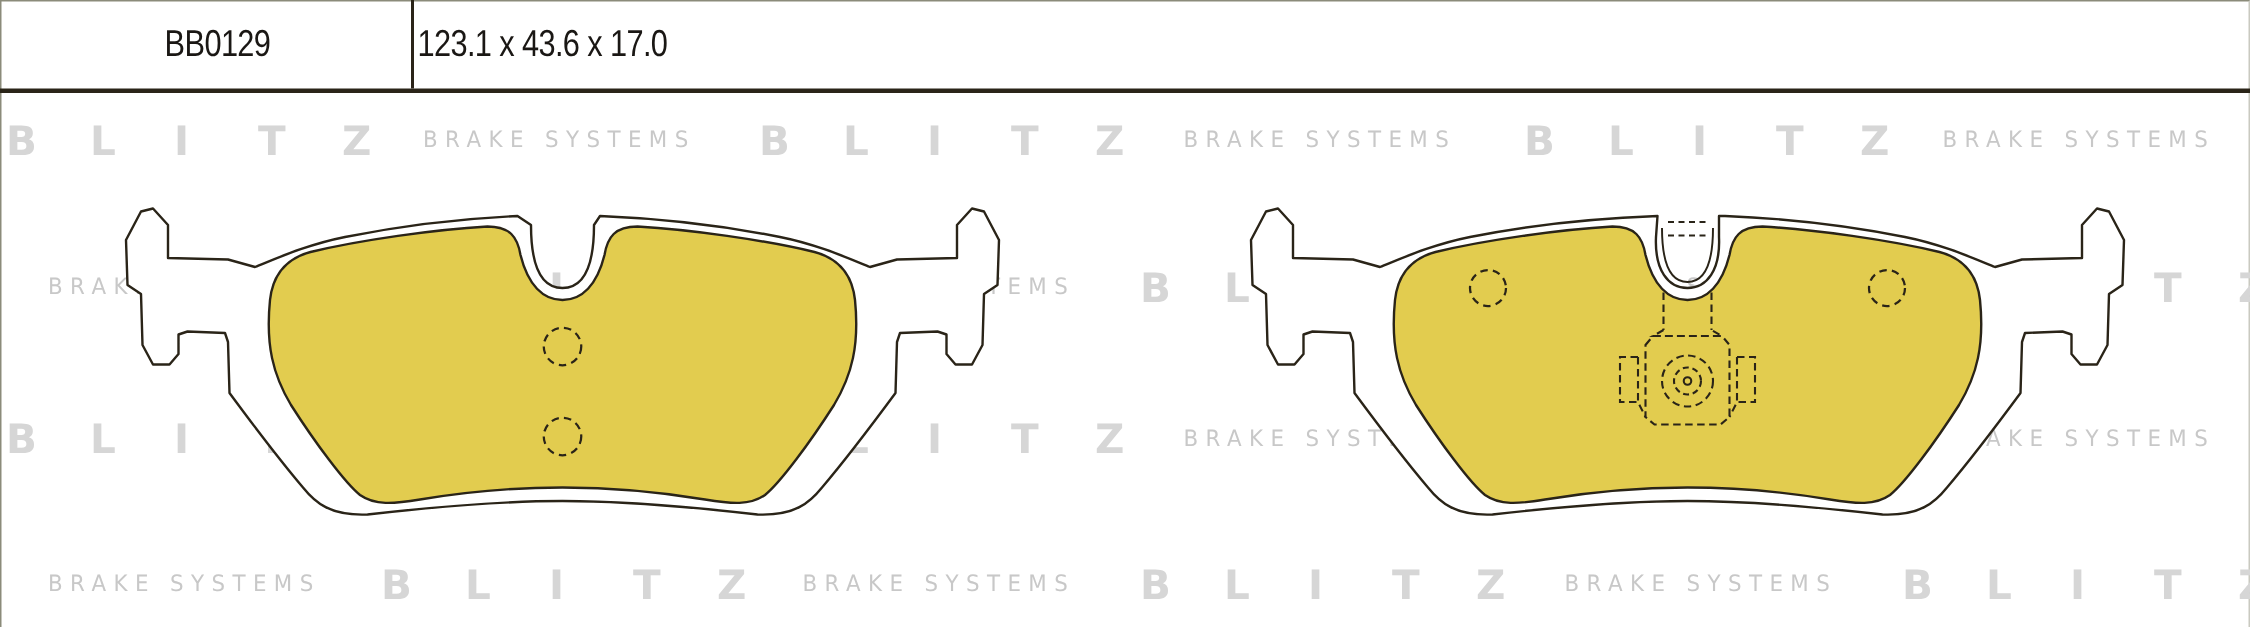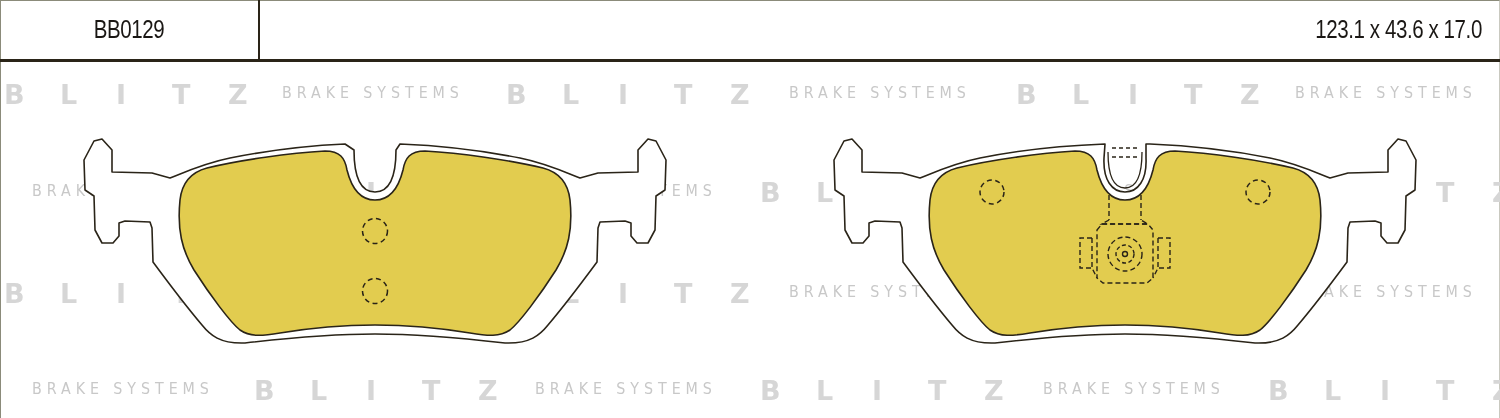--- a/index.html
+++ b/index.html
@@ -1,20 +1,20 @@
 <!DOCTYPE html>
 <html><head>
   <meta charset="utf-8">
   <style>
     html, body { margin: 0; padding: 0; background: #ffffff; }
     body { width: 1500px; height: 418px; overflow: hidden; position: relative; font-family: "Liberation Sans", "DejaVu Sans", sans-serif; }
     .frame { position: absolute; left: 0; top: 0; width: 1500px; height: 418px; box-sizing: border-box; border-left: 1px solid #8b8b7a; border-right: 1px solid #c9c9c0; border-top: 1px solid #8b8b7a; }
     .header { position: absolute; left: 0; top: 0; width: 1500px; height: 62px; box-sizing: border-box; border-bottom: 3px solid #2a2418; }
-    .header .cell-code { position: absolute; left: 0; top: 0; width: 258px; height: 59px; border-right: 2px solid #2a2418; display: flex; align-items: center; justify-content: center; }
-    .header .cell-dims { position: absolute; left: 260px; top: 0; width: 1240px; height: 59px; display: flex; align-items: center; justify-content: flex-end; }
+    .header .cell-code { position: absolute; left: 16px; top: 0; width: 258px; height: 59px; border-right: 2px solid #2a2418; display: flex; align-items: center; justify-content: center; }
+    .header .cell-dims { position: absolute; left: 260px; top: 0; width: 1240px; height: 59px; display: flex; align-items: center; justify-content: flex-start; }
     .header .txt { font-family: "Liberation Sans Narrow", "Liberation Sans", sans-serif; font-size: 25px; color: #1a1714; letter-spacing: -0.5px; transform: scaleX(0.82); display: inline-block; }
     .watermark { position: absolute; left: 0; top: 62px; width: 1500px; height: 356px; pointer-events: none; }
     .wm-blitz { position: absolute; font-family: "DejaVu Sans", sans-serif; font-weight: bold; font-size: 27px; color: #d6d6d6; letter-spacing: 0; display: flex; }
     .wm-blitz span { display: inline-block; width: 56px; text-align: left; }
     .wm-brake { position: absolute; font-family: "DejaVu Sans", sans-serif; font-size: 15px; color: #c8c8c8; letter-spacing: 5.2px; transform: scaleX(0.95); transform-origin: left center; }
     svg.drawing { position: absolute; left: 0; top: 0; width: 1500px; height: 418px; }
   </style>
 </head>
 <body>
 

